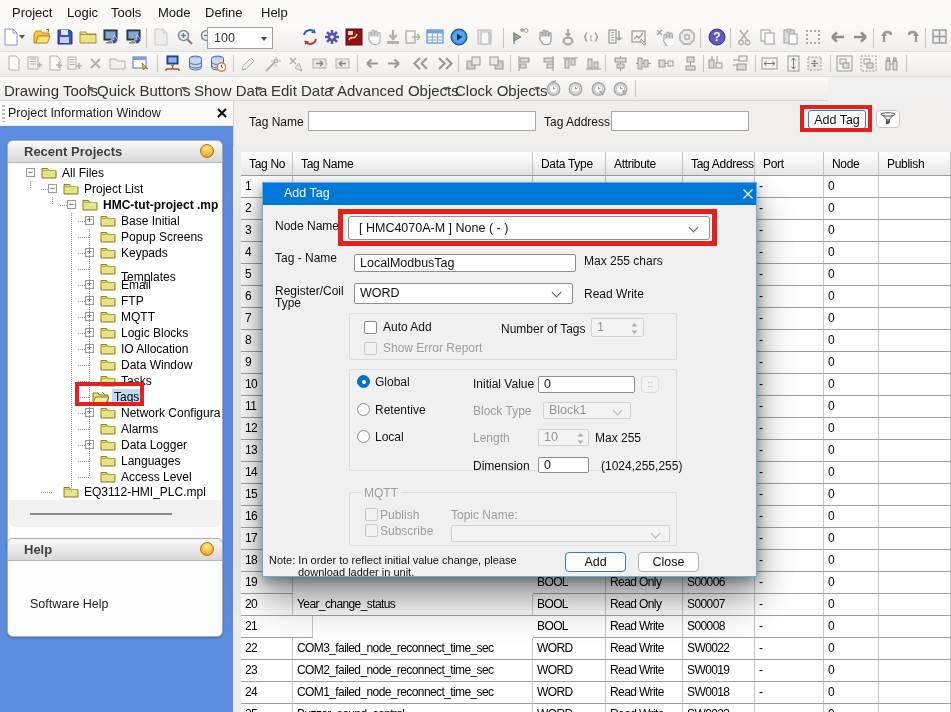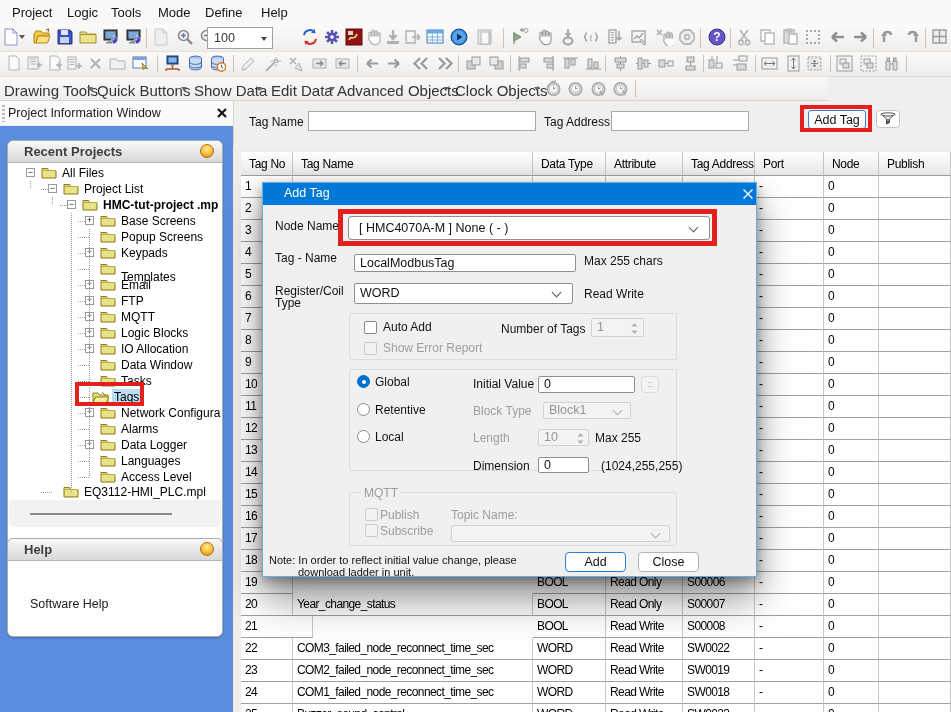--- a/index.html
+++ b/index.html
@@ -508,21 +508,21 @@
             <path d="M1 4.5h14" stroke="#b8b044" fill="none"></path>
             <path d="M2 6h12M2 8h12M2 10h12" stroke="#eeeab0" fill="none"></path>
           </svg></span>
 <div class="tr" style="left:95px;top:34px;font-weight:bold;">HMC-tut-project .mp</div>
 <div class="exp" style="left:77px;top:53px">+</div>
 <span class="ab" style="left:92px;top:51px"><svg width="16" height="13" viewBox="0 0 16 13">
             <path d="M1 2.5h5.5L8 4.5h7V12H1z" fill="#e2dc62" stroke="#8a7a28"></path>
             <path d="M1 4.5h14" stroke="#b8b044" fill="none"></path>
             <path d="M2 6h12M2 8h12M2 10h12" stroke="#eeeab0" fill="none"></path>
           </svg></span>
-<div class="tr" style="left:113px;top:50px;">Base Screens</div>
+<div class="tr" style="left:113px;top:50px;">Base Initial</div>
 <span class="ab" style="left:92px;top:67px"><svg width="16" height="13" viewBox="0 0 16 13">
             <path d="M1 2.5h5.5L8 4.5h7V12H1z" fill="#e2dc62" stroke="#8a7a28"></path>
             <path d="M1 4.5h14" stroke="#b8b044" fill="none"></path>
             <path d="M2 6h12M2 8h12M2 10h12" stroke="#eeeab0" fill="none"></path>
           </svg></span>
 <div class="tr" style="left:113px;top:66px;">Popup Screens</div>
 <div class="exp" style="left:77px;top:85px">+</div>
 <span class="ab" style="left:92px;top:83px"><svg width="16" height="13" viewBox="0 0 16 13">
             <path d="M1 2.5h5.5L8 4.5h7V12H1z" fill="#e2dc62" stroke="#8a7a28"></path>
             <path d="M1 4.5h14" stroke="#b8b044" fill="none"></path>

